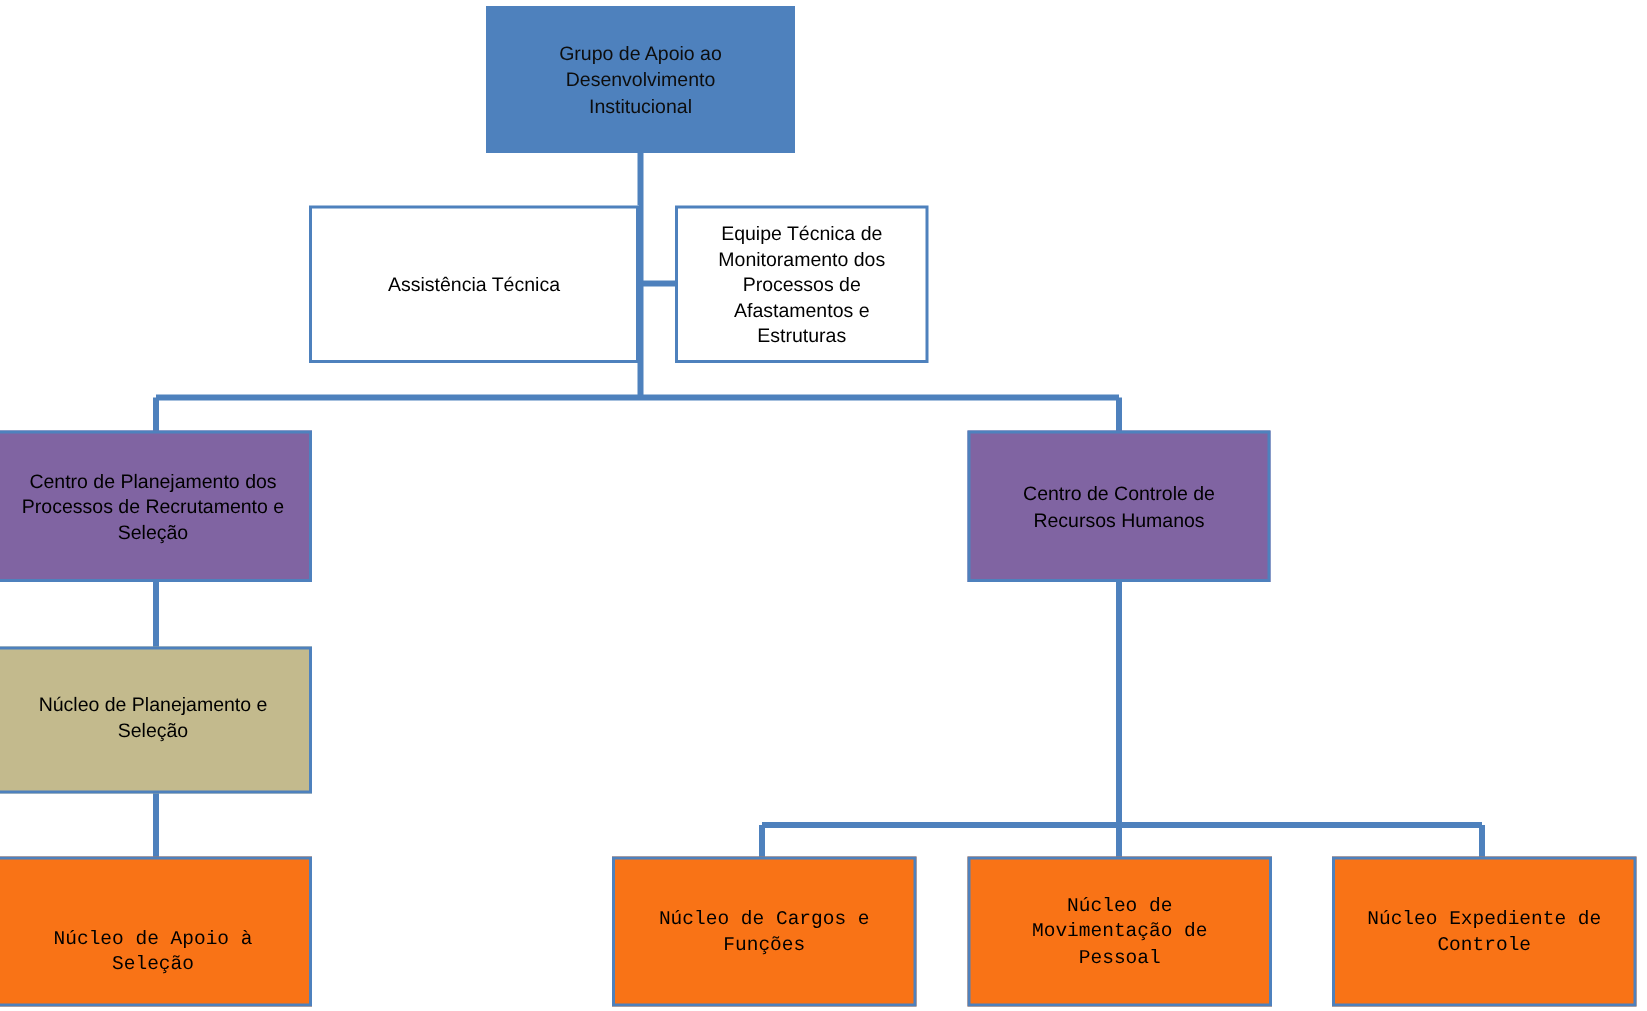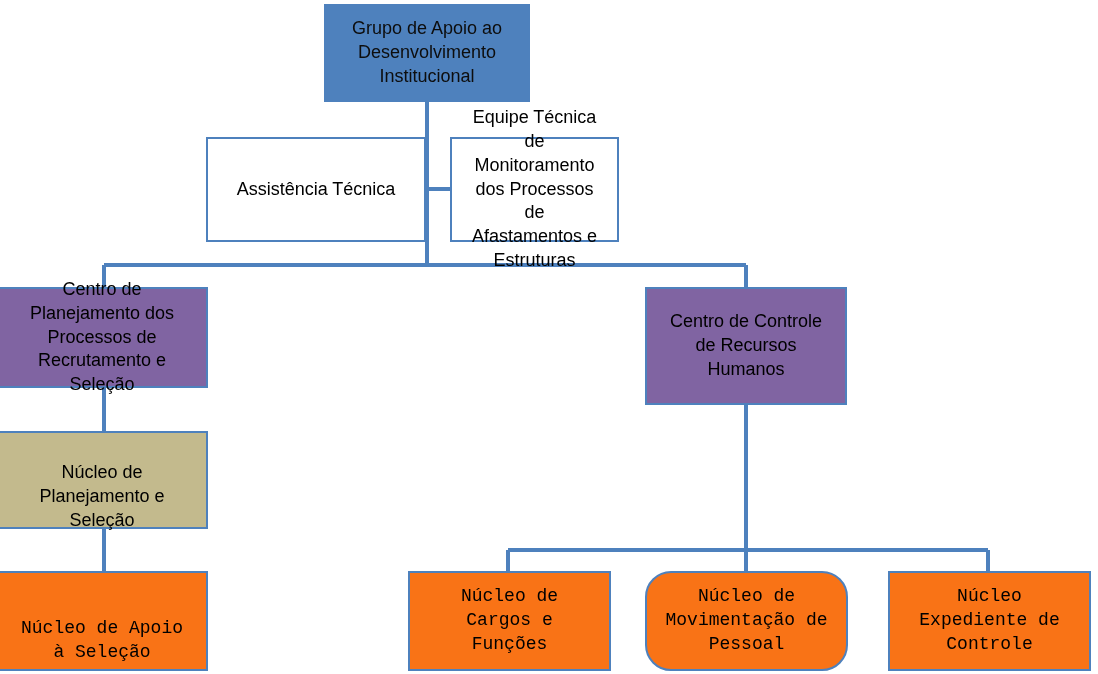--- a/index.html
+++ b/index.html
@@ -25,21 +25,21 @@
   }
   .node {
     position: absolute;
     box-sizing: border-box;
     border: 2px solid #4E81BD;
     display: flex;
     align-items: center;
     justify-content: flex-start;
     text-align: center;
     color: #000000;
-    font-size: 18px;
+    font-size: 13px;
     line-height: 1.32;
     padding: 2px 16px;
   }
   .node-label {
     display: block;
     width: 100%;
   }
   .node.root {
     background: #4E81BD;
     border-color: #4E81BD;
@@ -104,37 +104,37 @@
   </div>
 
   <div class="node staff" style="left:450px; top:137px; width:169px; height:105px;">
     <span class="node-label">Equipe Técnica de Monitoramento dos Processos de Afastamentos e Estruturas</span>
   </div>
 
   <div class="node center" style="left:-4px; top:287px; width:212px; height:101px;">
     <span class="node-label">Centro de Planejamento dos Processos de Recrutamento e Seleção</span>
   </div>
 
-  <div class="node center" style="left:645px; top:287px; width:202px; height:118px;">
+  <div class="node center" style="left:645px; top:287px; width:202px; height:101px;">
     <span class="node-label">Centro de Controle de Recursos Humanos</span>
   </div>
 
   <div class="node nucleus-khaki" style="left:-4px; top:431px; width:212px; height:98px;">
     <span class="node-label">Núcleo de Planejamento e Seleção</span>
   </div>
 
   <div class="node nucleus-pink pink-left-offset" style="left:-4px; top:571px; width:212px; height:100px;">
     <span class="node-label">Núcleo de Apoio à Seleção</span>
   </div>
 
   <div class="node nucleus-pink" style="left:408px; top:571px; width:203px; height:100px;">
     <span class="node-label">Núcleo de Cargos e Funções</span>
   </div>
 
-  <div class="node nucleus-pink" style="left:645px; top:571px; width:203px; height:100px;border-radius:26px;">
+  <div class="node nucleus-pink" style="left:645px; top:571px; width:203px; height:100px;">
     <span class="node-label">Núcleo de Movimentação de Pessoal</span>
   </div>
 
   <div class="node nucleus-pink" style="left:888px; top:571px; width:203px; height:100px;">
     <span class="node-label">Núcleo Expediente de Controle</span>
   </div>
 
 </div>
 
 </body></html>

